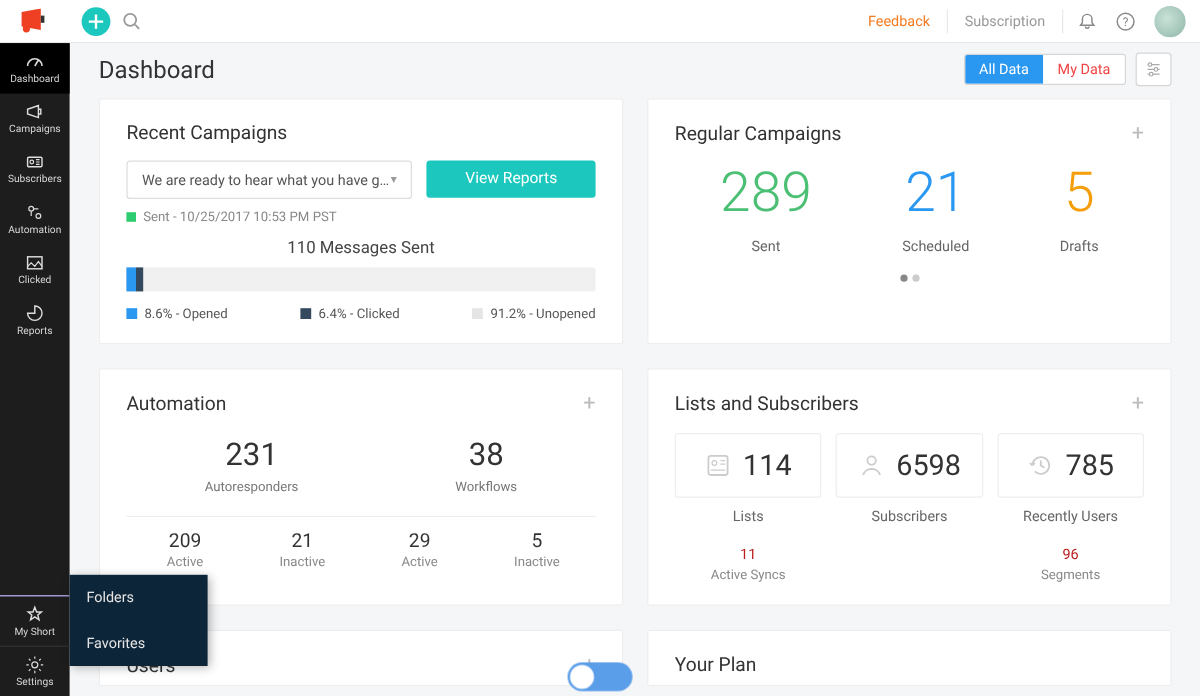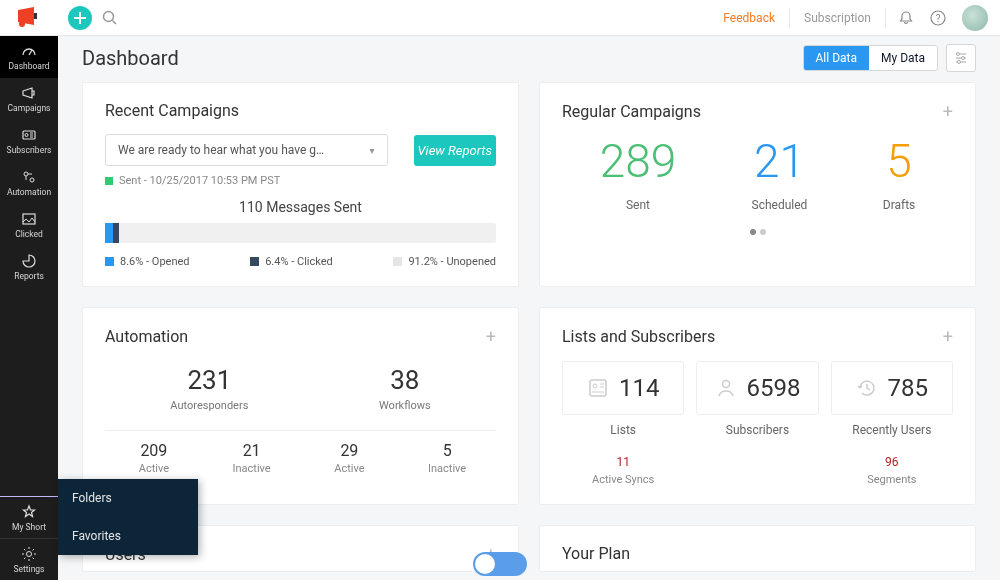--- a/index.html
+++ b/index.html
@@ -19,45 +19,45 @@
 
 
 .sidebar { position: absolute; left: 0; top: 36px; bottom: 0; width: 58px; background: #1d1d1d; display: flex; flex-direction: column; }
 .side-item { height: 42px; display: flex; flex-direction: column; align-items: center; justify-content: center; color: #d6d6d6; cursor: pointer; gap: 2px; }
 .side-item.active { background: #000; }
 .side-item .lbl { font-size: 8.5px; }
 .side-item .ico { width: 16px; height: 16px; display: flex; align-items: center; justify-content: center; }
 .side-bottom { margin-top: auto; }
 
 
-.flyout { position: absolute; left: 58px; bottom: 25px; width: 140px; background: #0d2538; color: #e5e5e5; font-size: 12px; z-index: 20; box-shadow: 2px 2px 8px rgba(0,0,0,0.3); }
+.flyout { position: absolute; left: 58px; bottom: 25px; width: 115px; background: #0d2538; color: #e5e5e5; font-size: 12px; z-index: 20; box-shadow: 2px 2px 8px rgba(0,0,0,0.3); }
 .flyout-item { padding: 12px 14px; cursor: pointer; }
 
 
 .main { position: absolute; left: 58px; top: 36px; right: 0; bottom: 0; overflow: auto; padding: 8px 24px 20px; }
 .page-head { display: flex; align-items: center; margin-bottom: 10px; }
 .page-title { font-size: 20px; font-weight: 400; color: #333; }
 .head-spacer { flex: 1; }
 .seg { display: flex; border: 1px solid #d6d6d6; border-radius: 3px; overflow: hidden; }
-.seg-btn { padding: 5px 12px; font-size: 12px; background: #fff; cursor: pointer; color: #0f172a; }
+.seg-btn { padding: 5px 12px; font-size: 12px; background: #fff; cursor: pointer; color: #ef4444; }
 .seg-btn.active { background: #2a97f1; color: #fff; }
 .sliders-btn { margin-left: 8px; border: 1px solid #d6d6d6; border-radius: 3px; width: 30px; height: 28px; display: flex; align-items: center; justify-content: center; background: #fff; cursor: pointer; color: #999; }
 
 .grid { display: flex; flex-wrap: wrap; gap: 20px; }
 .card { background: #fff; border: 1px solid #eee; border-radius: 2px; padding: 18px 22px; }
 .card.half { width: calc(50% - 10px); }
 .card-head { display: flex; align-items: center; margin-bottom: 14px; }
 .card-title { font-size: 16px; color: #333; font-weight: 400; }
 .plus { margin-left: auto; color: #bbb; font-size: 18px; cursor: pointer; }
 
 
-.rc-row { display: flex; align-items: flex-end; gap: 26px; margin-bottom: 8px; }
+.rc-row { display: flex; align-items: flex-start; gap: 12px; margin-bottom: 8px; }
 .select { flex: 1; border: 1px solid #ddd; border-radius: 3px; padding: 8px 12px; font-size: 12px; color: #555; display: flex; align-items: center; cursor: pointer; background: #fff; }
 .select .chev { margin-left: auto; color: #999; font-size: 10px; }
-.view-btn { background: #1cc8be; color: #fff; border-radius: 3px; padding: 8px 4px; font-size: 13px; cursor: pointer; font-style: italic; }
+.view-btn { background: #1cc8be; color: #fff; border-radius: 3px; padding: 8px 32px; font-size: 13px; cursor: pointer; }
 .sent-line { display: flex; align-items: center; gap: 6px; font-size: 11px; color: #888; margin-bottom: 12px; }
 .sent-dot { width: 8px; height: 8px; background: #2ecc71; }
 .msg-sent { text-align: center; font-size: 14px; color: #444; margin-bottom: 8px; }
 .prog { height: 20px; background: #f0f0f0; border-radius: 2px; position: relative; margin-bottom: 12px; }
 .prog-fill { position: absolute; left: 0; top: 0; bottom: 0; background: #2a97f1; }
 .prog-fill2 { position: absolute; top: 0; bottom: 0; background: #34495e; }
 .legend-row { display: flex; justify-content: space-between; font-size: 11px; color: #555; }
 .lg { display: flex; align-items: center; gap: 6px; }
 .lg-sq { width: 9px; height: 9px; }
 

